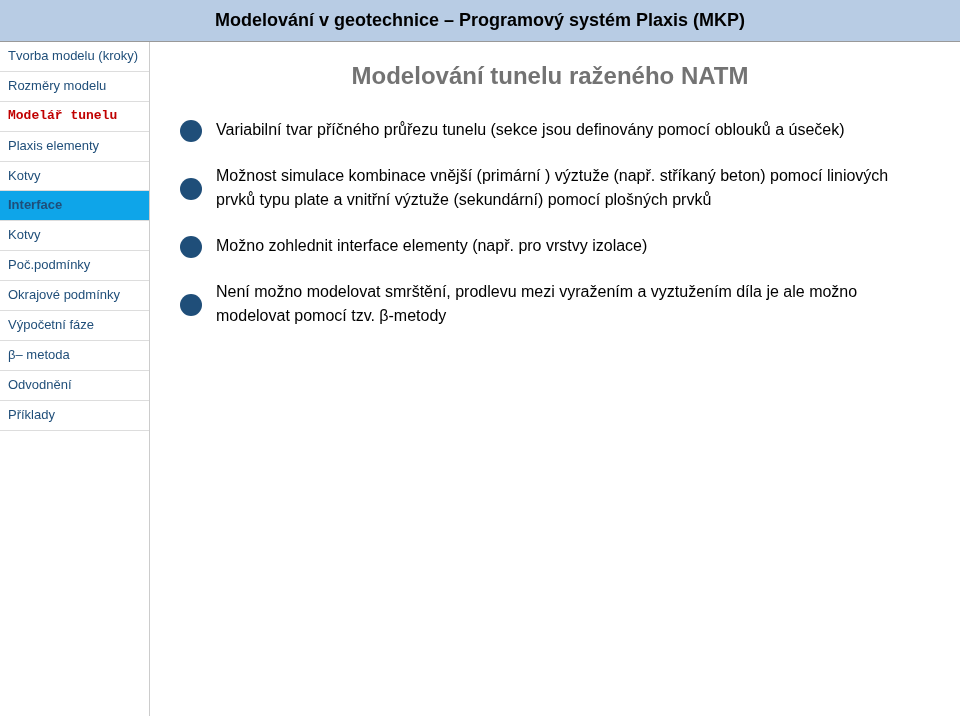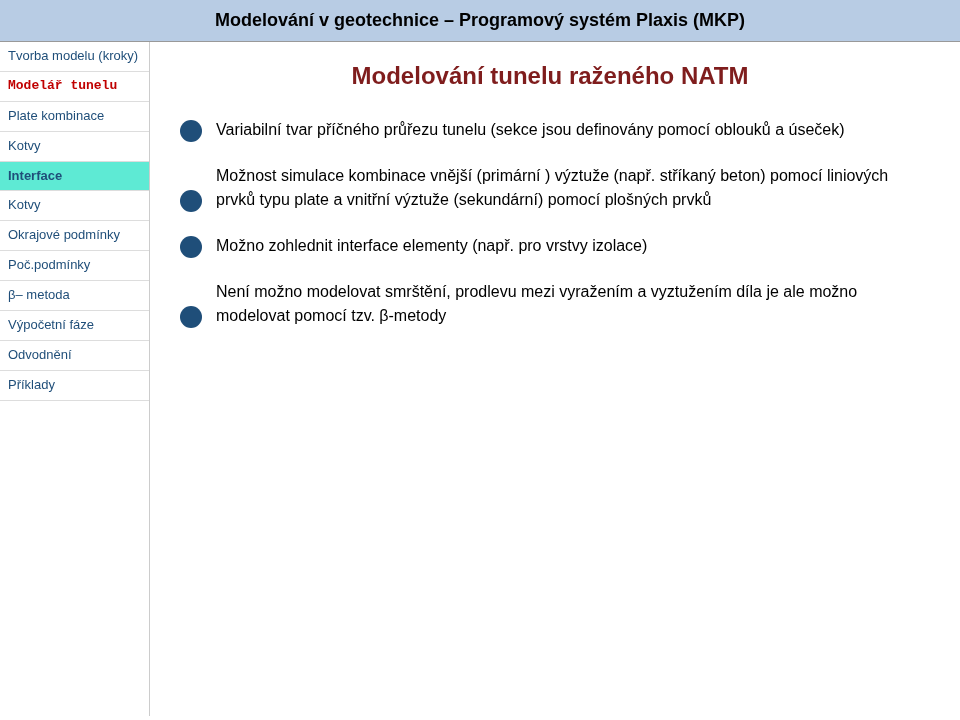--- a/index.html
+++ b/index.html
@@ -48,48 +48,48 @@
       line-height: 1.3;
     }
 
     .sidebar-item.active {
       color: #c00000;
       font-weight: bold;
       font-family: Liberation Mono, monospace;
     }
 
     .sidebar-item.highlighted {
-      background: #5eead4;
+      background: #0ea5e9;
       color: #1f4e79;
       font-weight: bold;
     }
 
     
     .content {
       flex: 1;
       padding: 20px 40px 20px 30px;
       overflow-y: auto;
     }
 
     .content-title {
-      color: #7f1d1d;
+      color: #737373;
       font-size: 24px;
       font-weight: bold;
       text-align: center;
       margin-bottom: 28px;
     }
 
     .bullet-list {
       list-style: none;
       padding: 0;
     }
 
     .bullet-item {
       display: flex;
-      align-items: flex-end;
+      align-items: center;
       margin-bottom: 22px;
     }
 
     .bullet-dot {
       min-width: 22px;
       height: 22px;
       background: #1f4e79;
       border-radius: 50%;
       margin-right: 14px;
       margin-top: 2px;
@@ -110,29 +110,30 @@
 <body>
 
 <div class="header">
   <span>Modelování v geotechnice – Programový systém Plaxis (MKP)</span>
 </div>
 
 <div class="layout">
 
   <nav class="sidebar">
   <div class="sidebar-item">Tvorba modelu (kroky)</div>
+      <div class="sidebar-item">Rozměry modelu</div>
       <div class="sidebar-item active">Modelář tunelu</div>
-      <div class="sidebar-item">Plate kombinace</div>
+      <div class="sidebar-item">Plaxis elementy</div>
       <div class="sidebar-item">Kotvy</div>
       <div class="sidebar-item highlighted">Interface</div>
       <div class="sidebar-item">Kotvy</div>
+      <div class="sidebar-item">Poč.podmínky</div>
       <div class="sidebar-item">Okrajové podmínky</div>
-      <div class="sidebar-item">Poč.podmínky</div>
+      <div class="sidebar-item">Výpočetní fáze</div>
       <div class="sidebar-item">β– metoda</div>
-      <div class="sidebar-item">Výpočetní fáze</div>
       <div class="sidebar-item">Odvodnění</div>
       <div class="sidebar-item">Příklady</div>
     </nav>
 
   <main class="content">
     <h1 class="content-title">Modelování tunelu raženého NATM</h1>
 
     <ul class="bullet-list">
     <li class="bullet-item">
           <div class="bullet-dot dark"></div>

